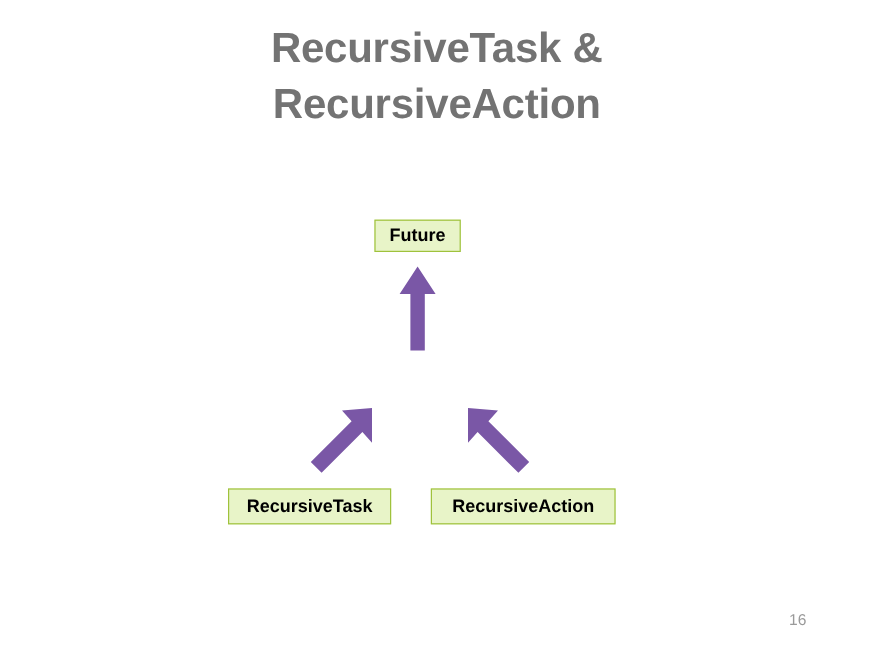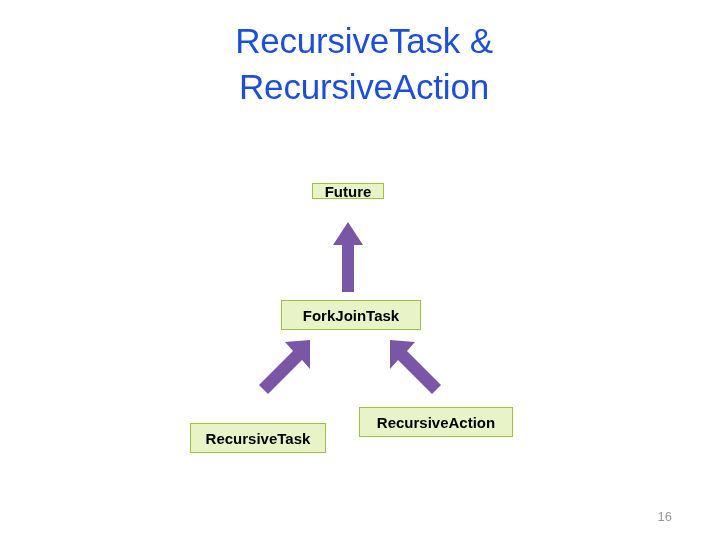--- a/index.html
+++ b/index.html
@@ -14,22 +14,22 @@
     background: #ffffff;
     font-family: "Liberation Sans", sans-serif;
     overflow: hidden;
   }
   #title {
     position: absolute;
     left: 64px;
     top: 18px;
     width: 600px;
     font-size: 35px;
-    font-weight: normal;
-    color: #1d4ed8;
+    font-weight: bold;
+    color: #737373;
     line-height: 1.30;
     text-align: center;
     letter-spacing: -0.2px;
   }
   #title .line {
     display: block;
   }
 
   .node {
     position: absolute;
@@ -40,23 +40,23 @@
     font-size: 15px;
     line-height: 1;
     display: flex;
     align-items: center;
     justify-content: center;
     box-sizing: border-box;
     white-space: nowrap;
   }
 
   
-  #node-future        { left: 312px; top: 183px; width: 72px;  height: 16px; text-align: right; }
+  #node-future        { left: 312px; top: 183px; width: 72px;  height: 27px; text-align: right; }
   #node-forkjointask  { left: 281px; top: 300px; width: 140px; height: 30px; }
-  #node-recursivetask { left: 190px; top: 407px; width: 136px; height: 30px; margin-top: 16px; }
+  #node-recursivetask { left: 190px; top: 407px; width: 136px; height: 30px; }
   #node-recursiveaction { left: 359px; top: 407px; width: 154px; height: 30px; }
 
   .arrow-layer {
     position: absolute;
     left: 0; top: 0;
     width: 728px;
     height: 546px;
     pointer-events: none;
   }
 
@@ -91,23 +91,20 @@
 
     <g>
       <polygon fill="#7a57a6" points="390,340 390,369 398,360 432,394 441,385 407,351 415,342"></polygon>
     </g>
   </svg>
 
   <div class="node" id="node-future">
     <span>Future</span>
   </div>
 
-  <div class="node" id="node-forkjointask">
-    <span>ForkJoinTask</span>
-  </div>
 
   <div class="node" id="node-recursivetask">
     <span>RecursiveTask</span>
   </div>
 
   <div class="node" id="node-recursiveaction">
     <span>RecursiveAction</span>
   </div>
 
   <div id="page-number">16</div>

